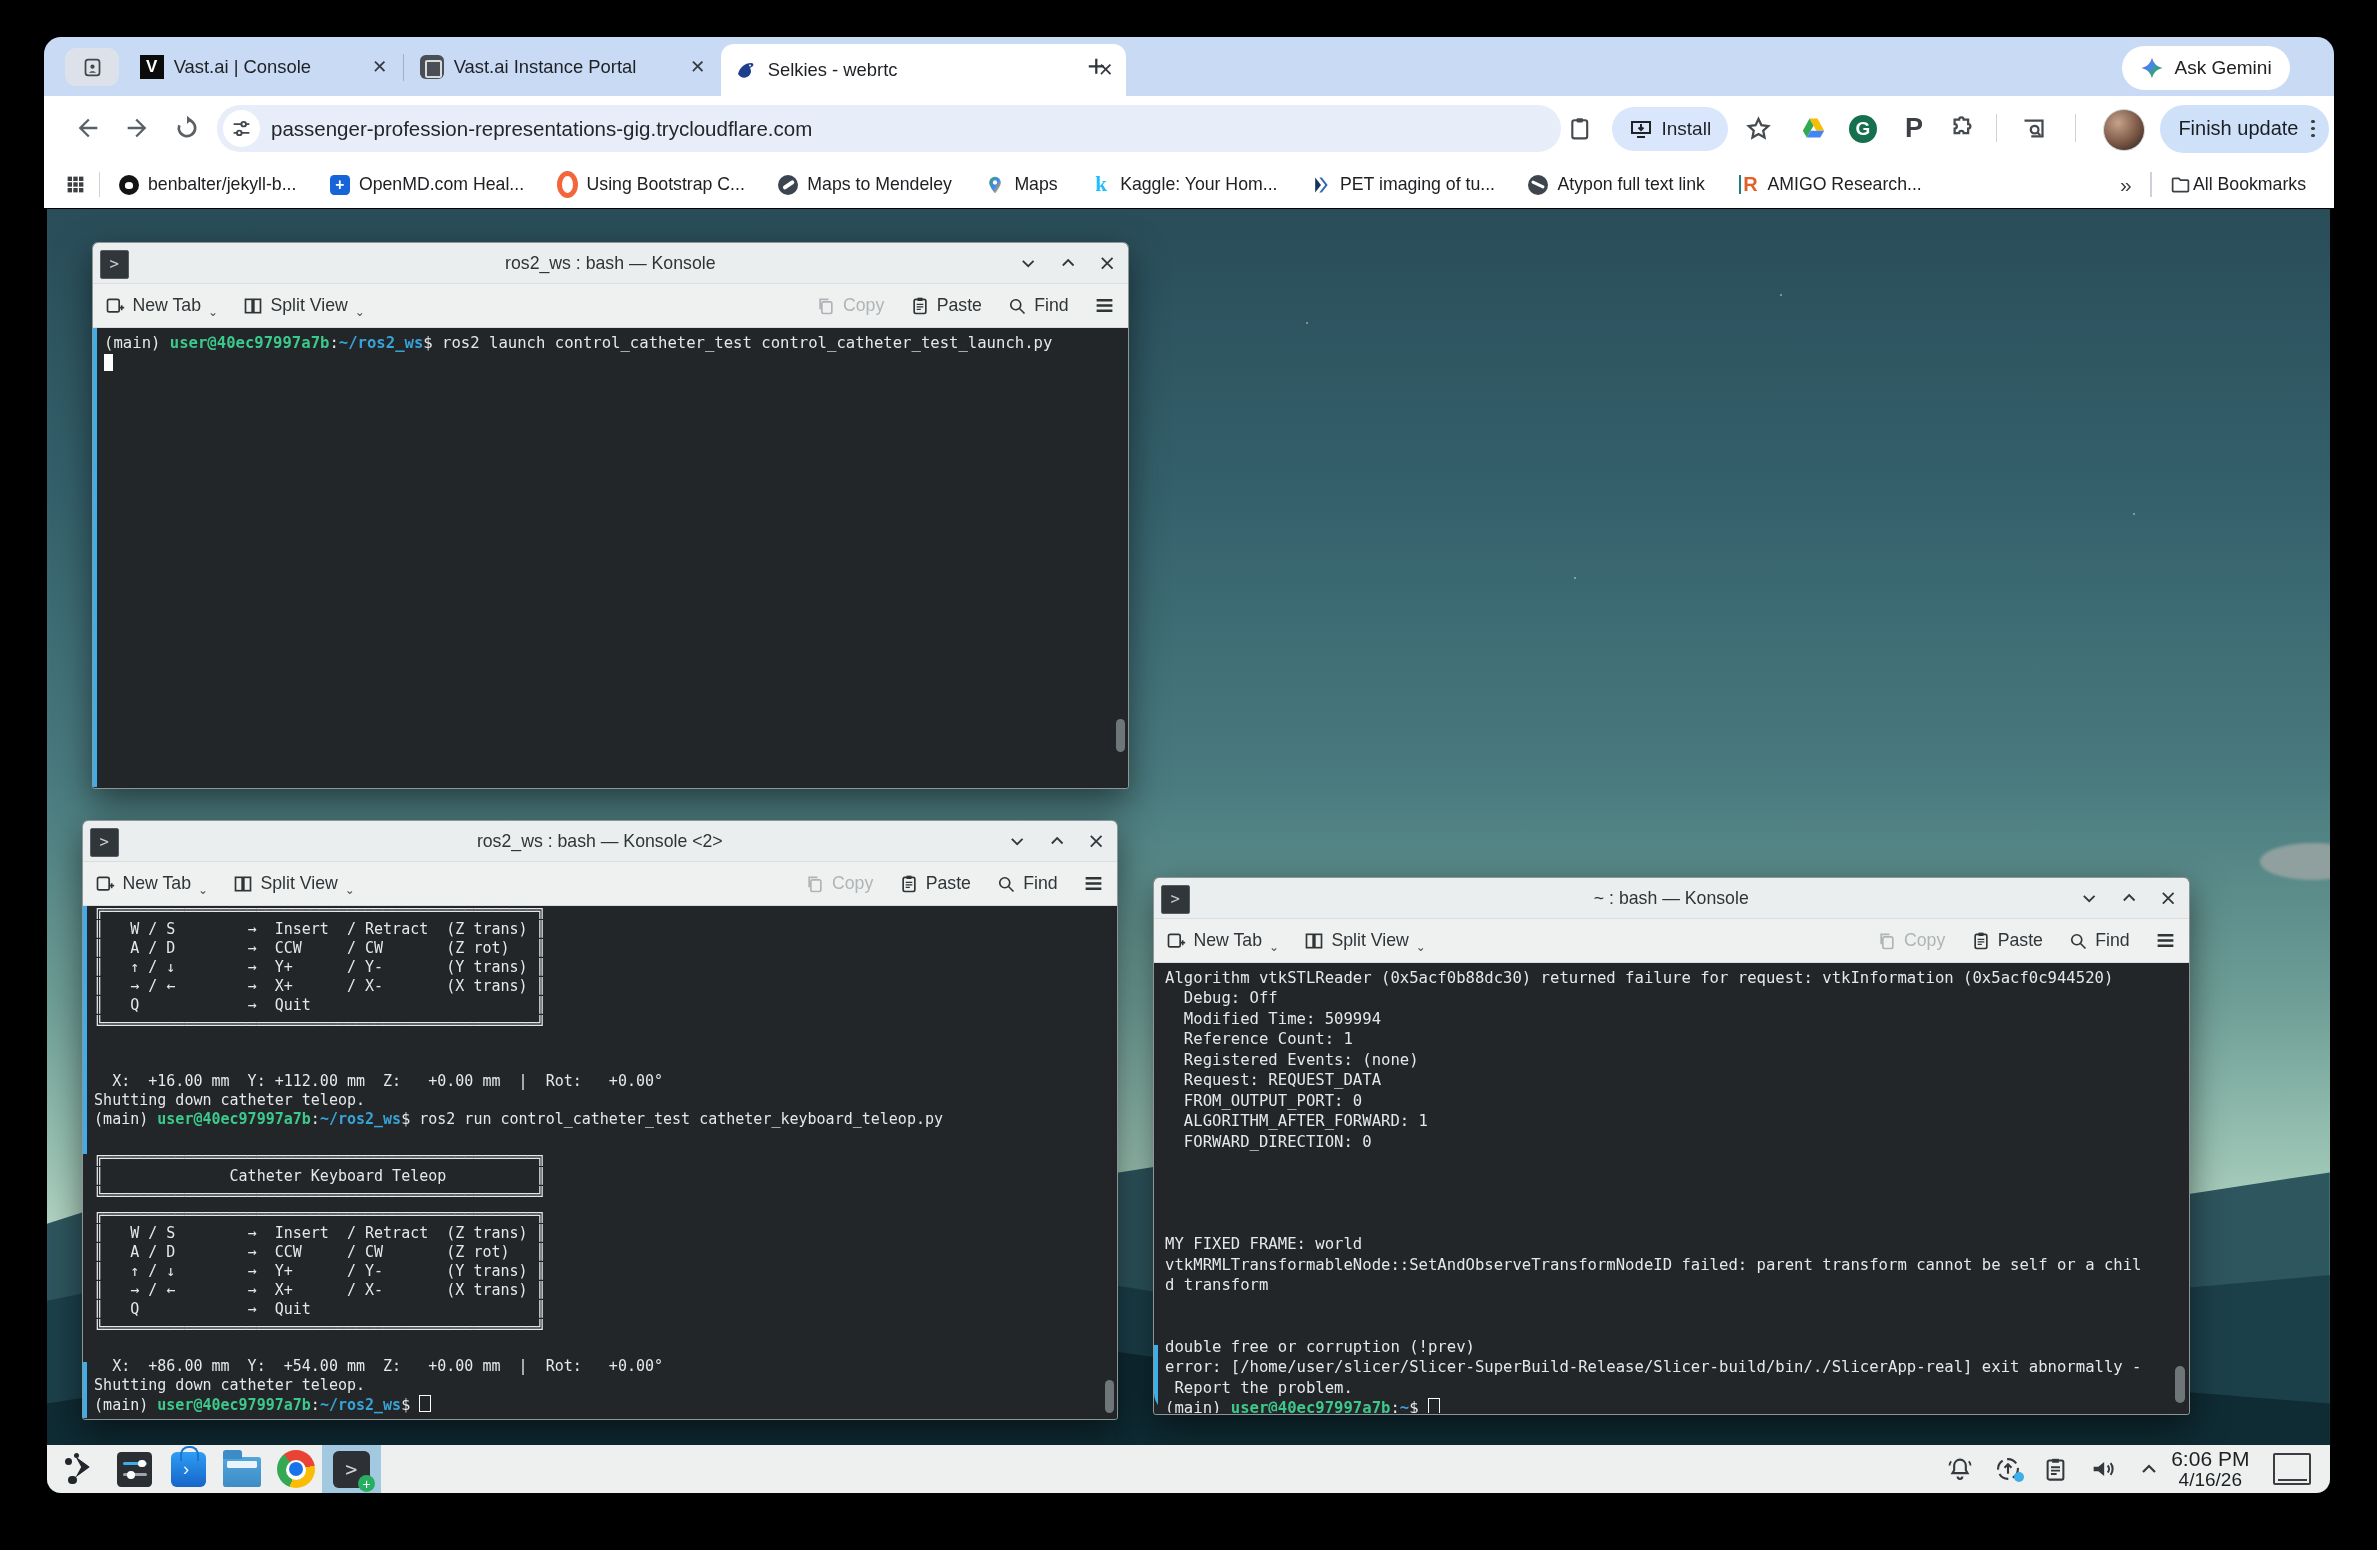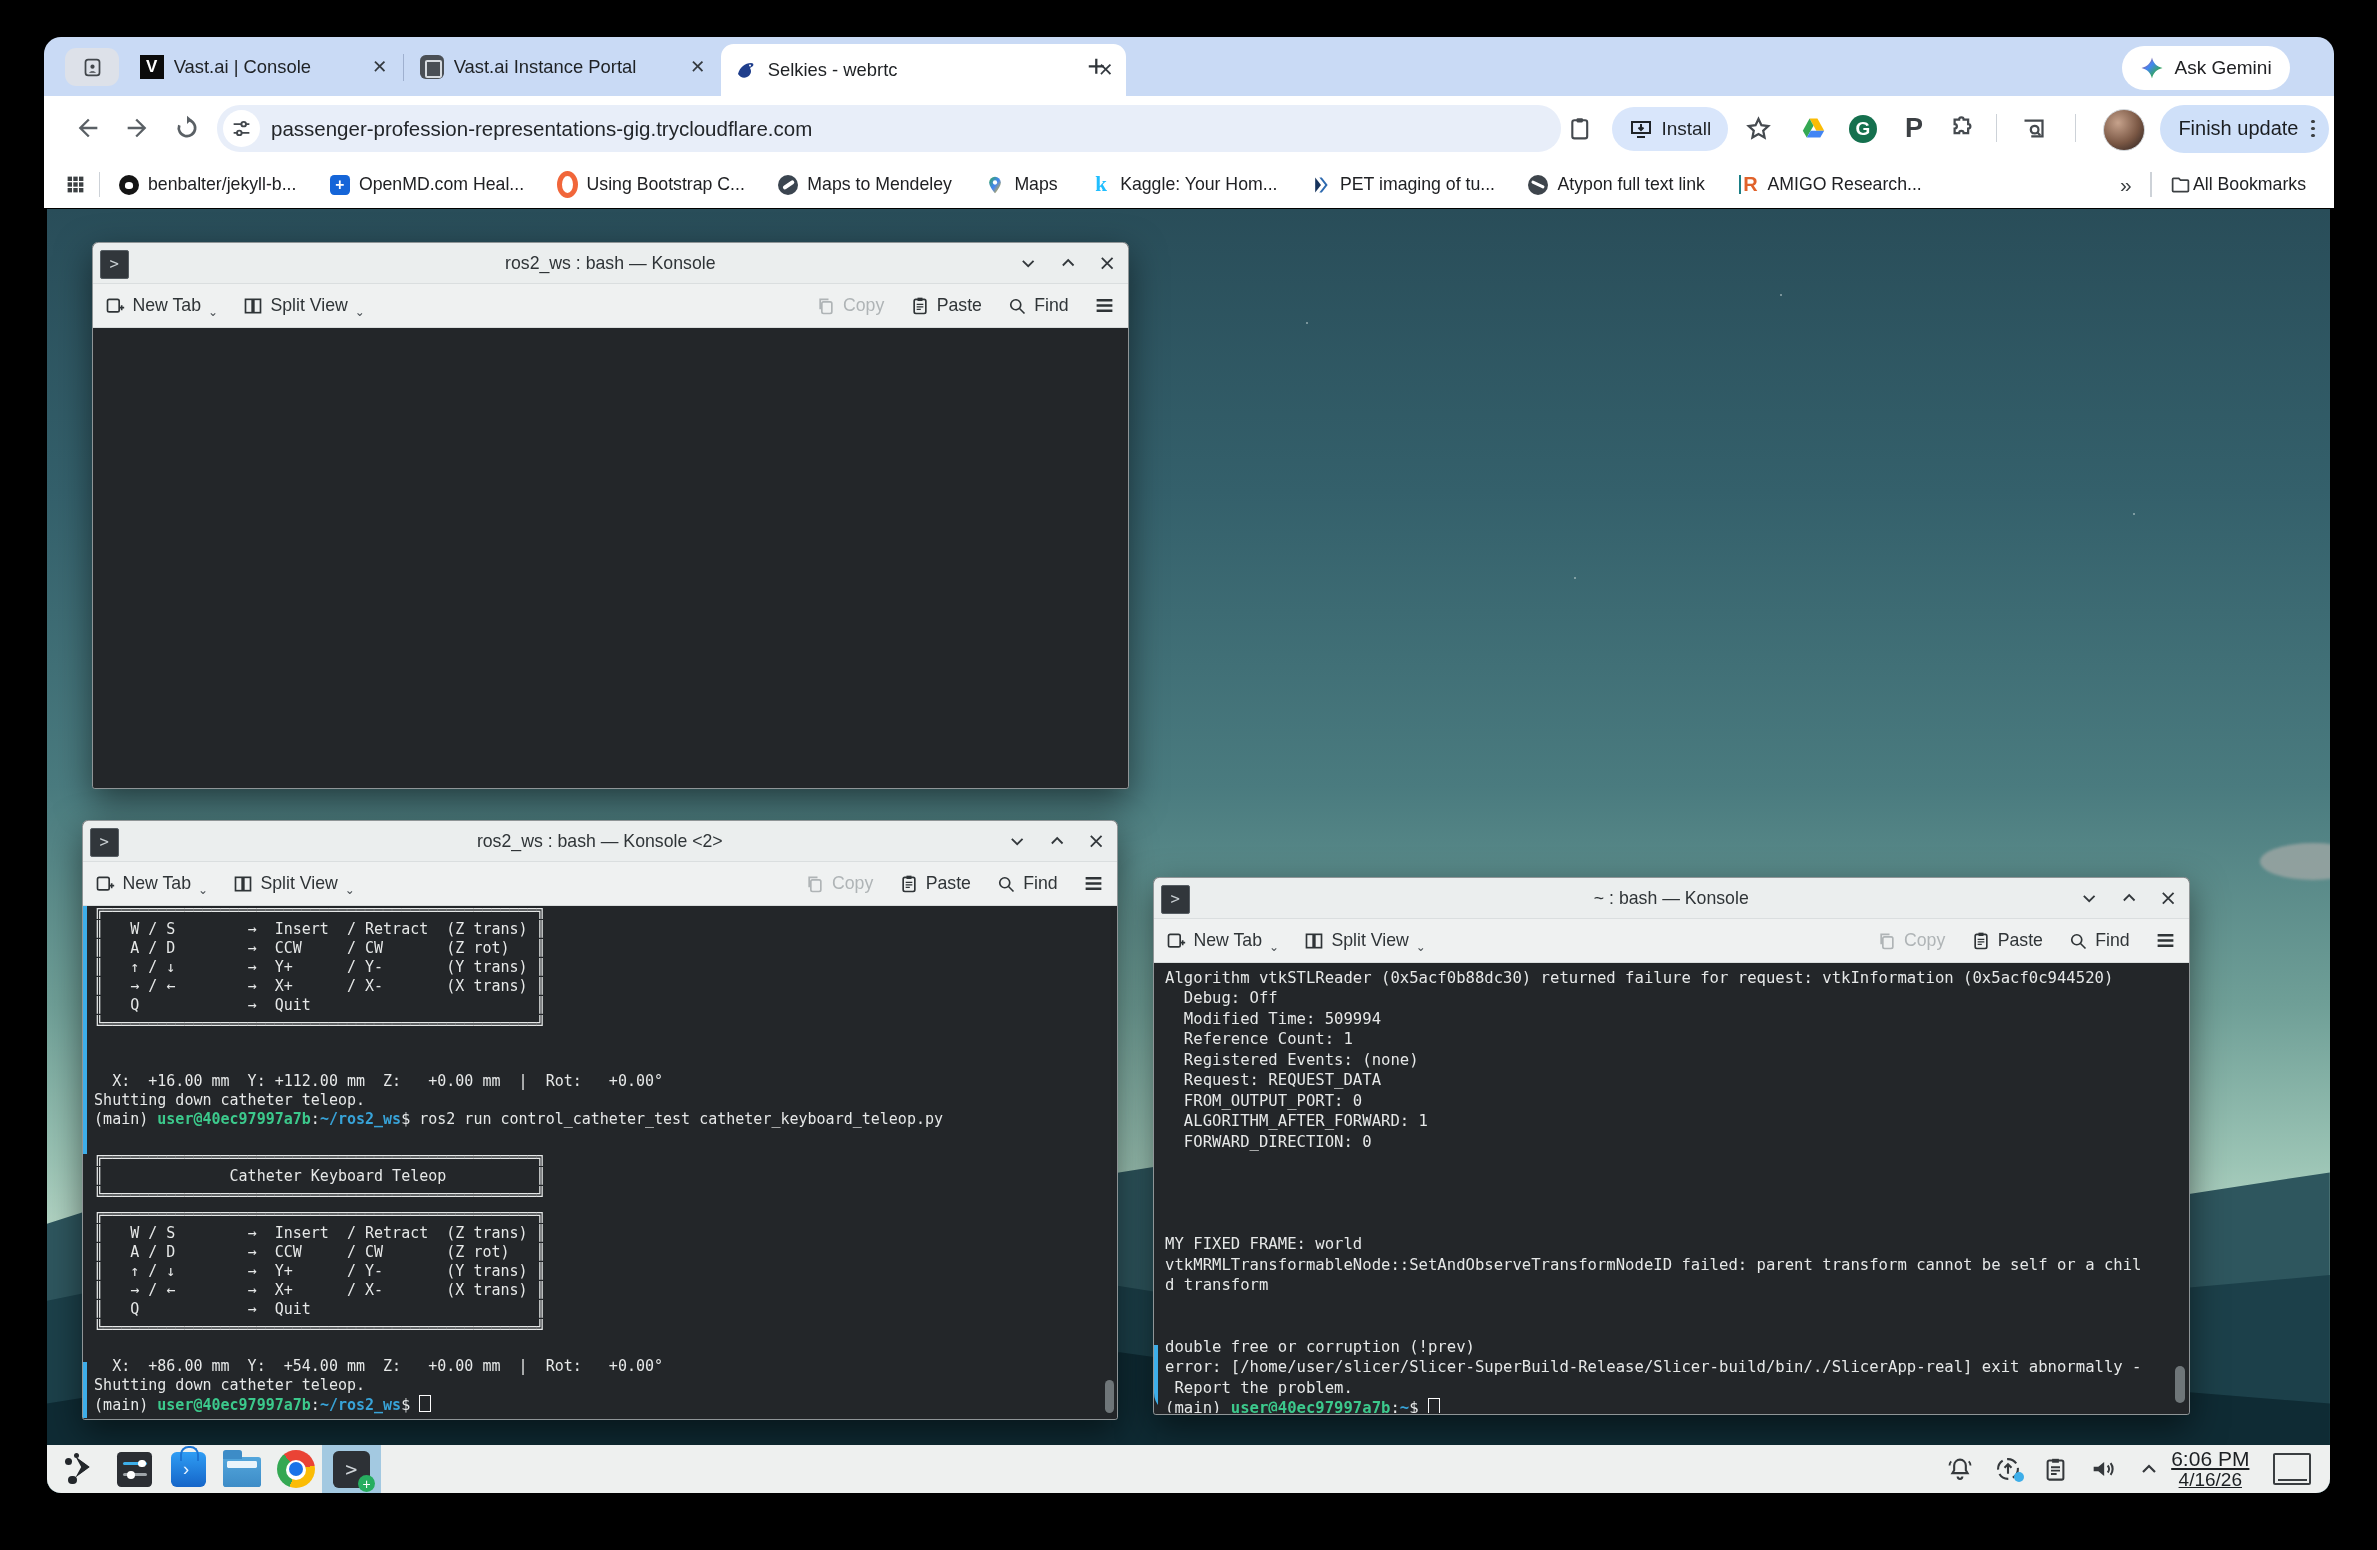--- a/index.html
+++ b/index.html
@@ -131,21 +131,21 @@
   .chromeLogo::before{content:"";position:absolute;left:9.2px;top:9.2px;width:20px;height:20px;border-radius:50%;background:#fff;}
   .chromeLogo::after{content:"";position:absolute;left:12px;top:12px;width:14px;height:14px;border-radius:50%;background:#1a73e8;}
   .launcher{position:relative;width:35px;height:35px;}
   .launcher i{position:absolute;border-radius:50%;background:#23272b;}
   .launcher i:nth-child(1){width:7px;height:7px;left:1.4px;top:5.7px;}
   .launcher i:nth-child(2){width:5px;height:5px;left:10px;top:1.4px;}
   .launcher i:nth-child(3){width:8.5px;height:8.5px;left:4.2px;top:24px;}
   .launcher b{position:absolute;left:11.3px;top:4.2px;width:0;height:0;border-left:15.6px solid #23272b;
     border-top:11.3px solid transparent;border-bottom:11.3px solid transparent;clip-path:polygon(0 0,100% 50%,0 100%,40% 50%);}
   #tray{margin-left:auto;display:flex;align-items:center;gap:20px;color:#35393c;}
-  #clock{display:flex;flex-direction:column;align-items:center;line-height:1.05;color:#1c2023;margin-left:10px;text-decoration:underline;}
+  #clock{display:flex;flex-direction:column;align-items:center;line-height:1.05;color:#1c2023;margin-left:10px;}
   #clock .t{font-size:21px;}
   #clock .d{font-size:19px;}
   #peek{width:34px;height:28px;border:2.1px solid #3a3e41;border-radius:2.1px;margin:0 18.4px 0 24px;position:relative;}
   #peek::after{content:"";position:absolute;left:2.8px;bottom:2.1px;right:2.8px;height:2.8px;background:#3a3e41;}
   svg{display:block;}
 </style>
 </head>
 <body>
 
 <div id="root">
@@ -449,20 +449,25 @@
                   <path d="M15 15l6 6" stroke="currentColor" stroke-width="2"></path>
                 </svg>
           <span>Find</span>
         </span>
         <span class="ktg" style="margin-left:18.4px;">
           <svg width="21" height="21" viewBox="0 0 24 24">
                   <path d="M3 6h18M3 12h18M3 18h18" stroke="currentColor" stroke-width="2.8"></path>
                 </svg>
         </span>
       </div>
+      <div class="kterm t29" style="height:459px;">
+        <div class="accent" style="top:0;height:459px;"></div>
+        <pre><div class="tline"><span>(main) </span><span class="c-g">user@40ec97997a7b</span><span>:</span><span class="c-b">~/ros2_ws</span><span>$ ros2 launch control_catheter_test control_catheter_test_launch.py</span></div><div class="tline"><span class="cur-block"></span></div></pre>
+        <div class="sbpill" style="right:2.8px;bottom:35px;height:33px;"></div>
+      </div>
     </div>
 
     <div class="kwin" style="left:35px;top:611px;width:1034px;height:598px;">
       <div class="ktitle">
         <span class="kicon">&gt;</span>
         <span class="ktext">ros2_ws : bash — Konsole &lt;2&gt;</span>
         <span class="kbtns">
           <svg width="18.4" height="18.4" viewBox="0 0 24 24">
                   <path d="M5 9l7 7 7-7" fill="none" stroke="currentColor" stroke-width="2.4"></path>
                 </svg>

